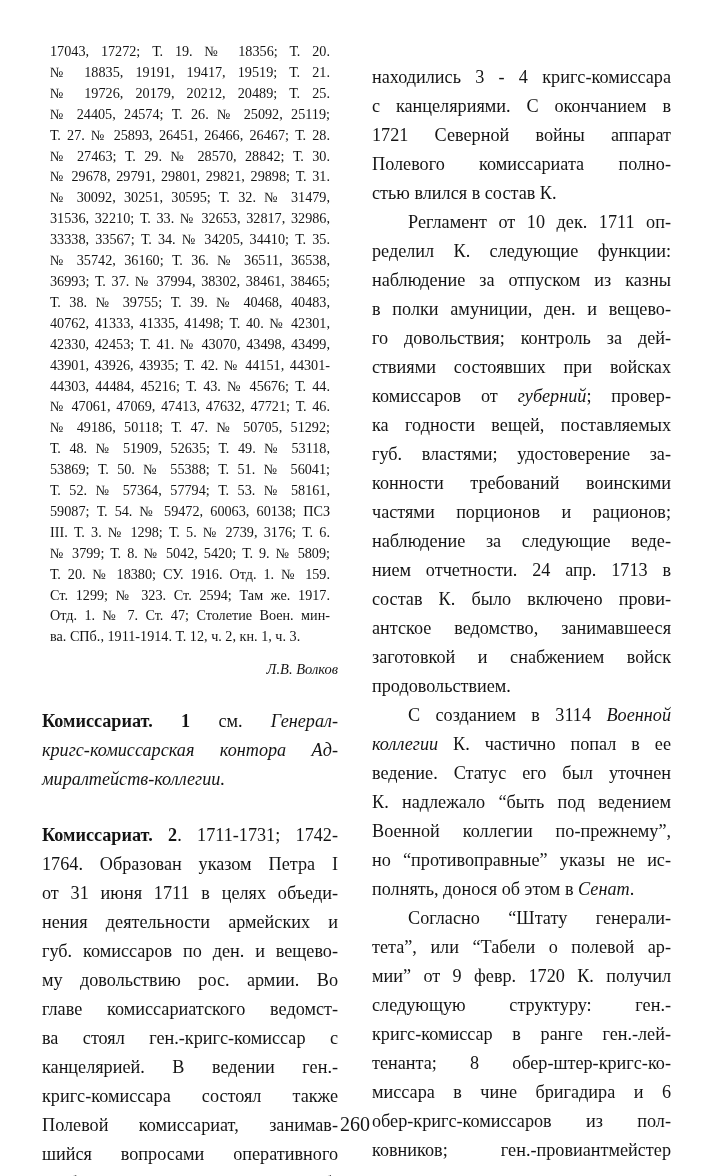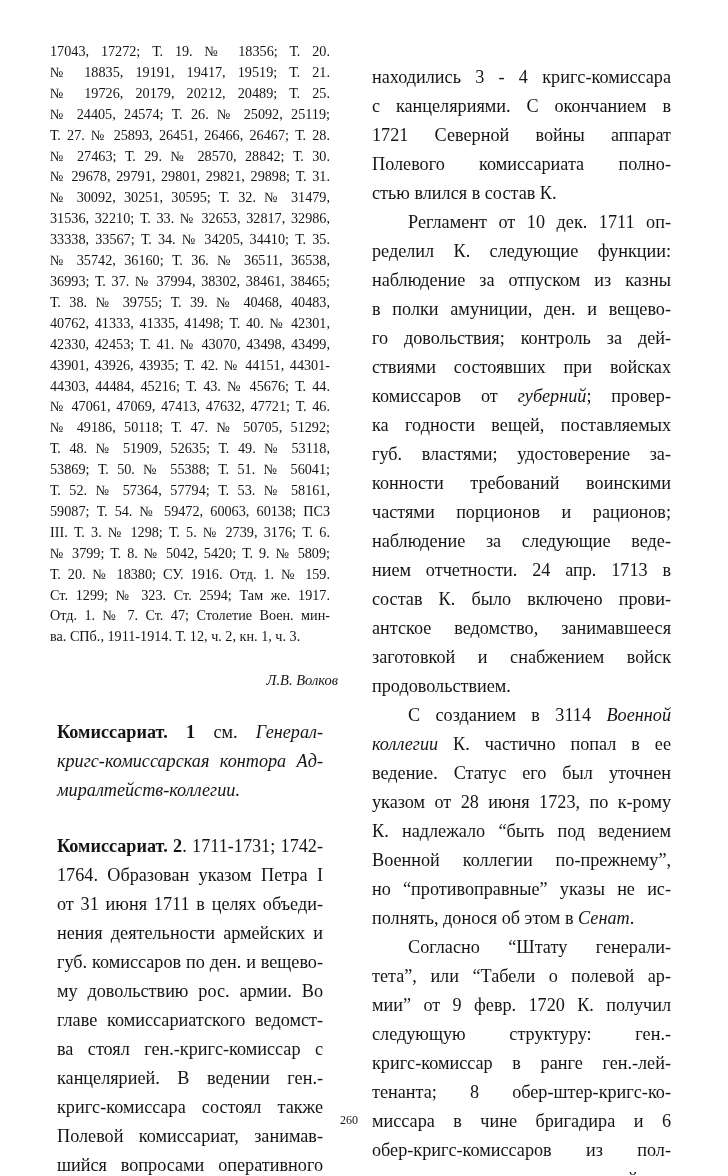--- a/index.html
+++ b/index.html
@@ -5,28 +5,28 @@
     html, body { margin: 0; padding: 0; background: #ffffff; }
     body { width: 728px; height: 1176px; position: relative; overflow: hidden;
            font-family: "Liberation Serif", "DejaVu Serif", serif; color: #141414; }
     .col { position: absolute; }
     .left { left: 42px; top: 33px; width: 296px; }
     .right { left: 372px; top: 63px; width: 299px; }
     .small { font-size: 14.2px; line-height: 20.9px; text-align: justify; margin: 8px; }
     .line { display: block; text-align: justify; text-align-last: justify; white-space: nowrap; }
     .line.last { text-align-last: left; }
     .body-line { font-size: 18.2px; line-height: 29px; }
-    .sign { font-size: 14.5px; font-style: italic; text-align: right; margin: 23px 0 0 0; line-height: 20px; }
-    .entry { margin: 15px; }
+    .sign { font-size: 14.5px; font-style: italic; text-align: right; margin: 12px 0 0 0; line-height: 20px; }
+    .entry { margin: 0; }
     .e1 { margin-top: 28px; }
     .e2 { margin-top: 27px; }
     b { font-weight: bold; }
     i { font-style: italic; }
     .indent { padding-left: 36px; }
-    .page-num { position: absolute; left: 340px; top: 1113px; font-size: 12px; }
+    .page-num { position: absolute; left: 340px; top: 1113px; font-size: 20px; }
   </style>
 </head>
 <body>
 
 <div class="col left">
   <div class="small">
     <span class="line">17043, 17272; Т. 19. № 18356; Т. 20.</span>
     <span class="line">№ 18835, 19191, 19417, 19519; Т. 21.</span>
     <span class="line">№ 19726, 20179, 20212, 20489; Т. 25.</span>
     <span class="line">№ 24405, 24574; Т. 26. № 25092, 25119;</span>
@@ -107,21 +107,20 @@
     <span class="line body-line">нием отчетности. 24 апр. 1713 в</span>
     <span class="line body-line">состав К. было включено прови-</span>
     <span class="line body-line">антское ведомство, занимавшееся</span>
     <span class="line body-line">заготовкой и снабжением войск</span>
     <span class="line body-line last">продовольствием.</span>
   </div>
   <div>
     <span class="line body-line indent"><span>С созданием в 3114 </span><i>Военной</i></span>
     <span class="line body-line"><i>коллегии</i><span> К. частично попал в ее</span></span>
     <span class="line body-line">ведение. Статус его был уточнен</span>
-    <span class="line body-line">указом от 28 июня 1723, по к-рому</span>
     <span class="line body-line">К. надлежало “быть под ведением</span>
     <span class="line body-line">Военной коллегии по-прежнему”,</span>
     <span class="line body-line">но “противоправные” указы не ис-</span>
     <span class="line body-line last"><span>полнять, донося об этом в </span><i>Сенат</i><span>.</span></span>
   </div>
   <div>
     <span class="line body-line indent">Согласно “Штату генерали-</span>
     <span class="line body-line">тета”, или “Табели о полевой ар-</span>
     <span class="line body-line">мии” от 9 февр. 1720 К. получил</span>
     <span class="line body-line">следующую структуру: ген.-</span>

